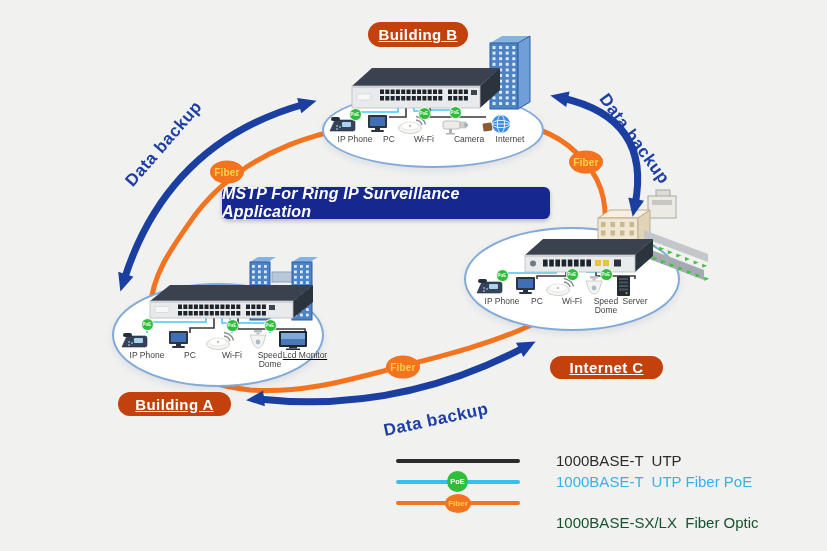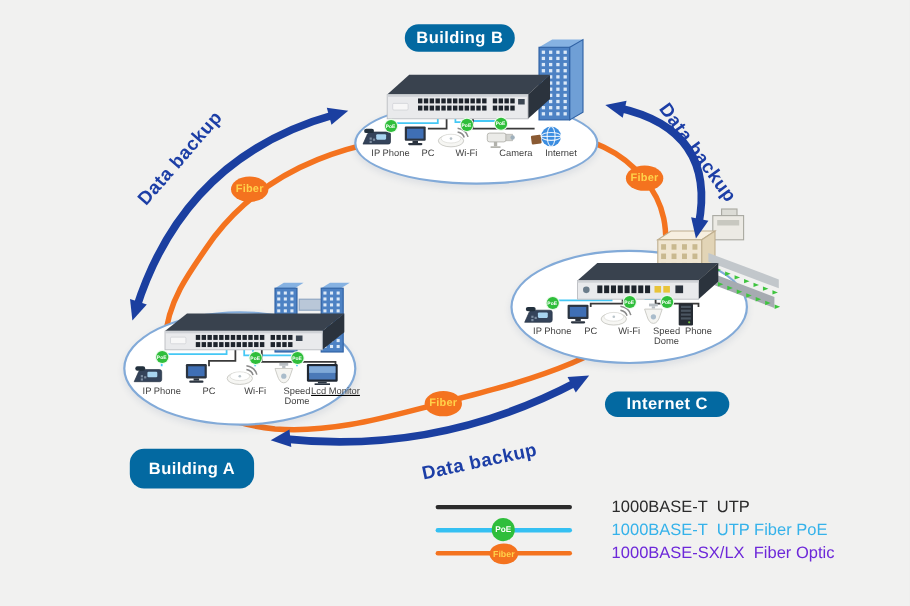--- a/index.html
+++ b/index.html
@@ -4,22 +4,22 @@
 <style>
   html,body{margin:0;padding:0;}
   body{font-family:"Liberation Sans","DejaVu Sans",sans-serif;background:#e6e6e6;}
   #stage{position:relative;width:827px;height:551px;background:#f1f1f0;overflow:hidden;margin:0 auto;}
   #stage *{box-sizing:border-box;}
   .layer{position:absolute;left:0;top:0;width:827px;height:551px;pointer-events:none;}
   
   .cluster-ellipse{position:absolute;background:#ffffff;border:2px solid #82aad8;border-radius:50%;
     box-shadow:0 3px 7px rgba(40,70,120,.10);z-index:2;}
   
-  .building-pill{position:absolute;background:#0369a1;color:#fff;font-weight:bold;font-size:15px;
-    border-radius:13px;display:flex;align-items:center;justify-content:center;z-index:8;letter-spacing:.4px;}
+  .building-pill{position:absolute;background:#c2410c;color:#fff;font-weight:bold;font-size:15px;
+    border-radius:13px;display:flex;align-items:center;justify-content:center;z-index:8;letter-spacing:.4px;text-decoration:underline;}
   
   .banner{position:absolute;left:222px;top:187px;width:328px;height:32px;background:#16288f;border-radius:6px;
     color:#fff;font-style:italic;font-weight:bold;font-size:16px;display:flex;align-items:center;justify-content:center;
     z-index:8;letter-spacing:.2px;box-shadow:0 2px 4px rgba(0,0,40,.25);}
   
   .backup-label{position:absolute;color:#1c3ea6;font-weight:bold;font-size:17px;letter-spacing:.5px;
     white-space:nowrap;z-index:8;transform:translate(-50%,-50%);}
   
   .fiber-badge{position:absolute;width:34px;height:23px;background:#f4731f;border-radius:50%;
     color:#ffd24a;font-weight:bold;font-size:10px;display:flex;align-items:center;justify-content:center;
@@ -512,53 +512,54 @@
         <svg width="32" height="22" viewBox="0 0 32 22">
           <rect x="10" y="1" width="13" height="20" rx="1" fill="#252b33"></rect>
           <g fill="#4a5560">
             <rect x="12" y="3" width="9" height="2"></rect>
             <rect x="12" y="6.5" width="9" height="2"></rect>
             <rect x="12" y="10" width="9" height="2"></rect>
             <rect x="12" y="13.5" width="9" height="2"></rect>
           </g>
           <circle cx="19.5" cy="18" r="1" fill="#74c140"></circle>
         </svg>
-        <div class="dev-label">Phone</div>
+        <div class="dev-label">Server</div>
       </div>
     </div>
 
   <div id="poe-layer" class="layer" style="z-index:7">
       <div class="poe-badge" style="left: 349.5px; top: 108.5px;">PoE</div>
       <div class="poe-badge" style="left: 418.5px; top: 107.5px;">PoE</div>
       <div class="poe-badge" style="left: 449.5px; top: 106.5px;">PoE</div>
       <div class="poe-badge" style="left: 141.5px; top: 318.5px;">PoE</div>
       <div class="poe-badge" style="left: 226.5px; top: 319.5px;">PoE</div>
       <div class="poe-badge" style="left: 264.5px; top: 319.5px;">PoE</div>
       <div class="poe-badge" style="left: 496.5px; top: 269.5px;">PoE</div>
       <div class="poe-badge" style="left: 566.5px; top: 268.5px;">PoE</div>
       <div class="poe-badge" style="left: 600.5px; top: 268.5px;">PoE</div>
     </div>
 
   <div class="fiber-badge" style="left:227px;top:172px;">Fiber</div>
   <div class="fiber-badge" style="left:586px;top:162px;">Fiber</div>
   <div class="fiber-badge" style="left:403px;top:367px;">Fiber</div>
 
   <div class="building-pill" style="left:368px;top:22px;width:100px;height:25px;">Building B</div>
-  <div class="building-pill" style="left:118px;top:408px;width:113px;height:36px;">Building A</div>
+  <div class="building-pill" style="left:118px;top:392px;width:113px;height:24px;">Building A</div>
   <div class="building-pill" style="left:550px;top:356px;width:113px;height:23px;">Internet C</div>
 
+  <div class="banner">MSTP For Ring IP Surveillance Application</div>
 
   <div class="backup-label" style="left:164px;top:144px;transform:translate(-50%,-50%) rotate(-49deg);">Data backup</div>
   <div class="backup-label" style="left:634px;top:139px;transform:translate(-50%,-50%) rotate(54deg);">Data backup</div>
   <div class="backup-label" style="left:436px;top:420px;transform:translate(-50%,-50%) rotate(-12deg);">Data backup</div>
 
   <div>
     <div class="legend-line" style="left:396px;top:459px;background:#2b2b2b;"></div>
     <div class="legend-line" style="left:396px;top:480px;background:#35c0f2;"></div>
     <div class="legend-line" style="left:396px;top:501px;background:#f4731f;"></div>
     <div class="legend-badge-poe">PoE</div>
     <div class="legend-badge-fiber">Fiber</div>
     <div class="legend-text" style="top:452px;color:#2b2b2b;text-align:center;">1000BASE-T  UTP</div>
     <div class="legend-text" style="top:473px;color:#35b2ea;">1000BASE-T  UTP Fiber PoE</div>
-    <div class="legend-text" style="top:494px;color:#6d28d9;">1000BASE-SX/LX  Fiber Optic</div>
+    <div class="legend-text" style="top:514px;color:#14532d;">1000BASE-SX/LX  Fiber Optic</div>
   </div>
 
 </div>
 
 </body></html>

